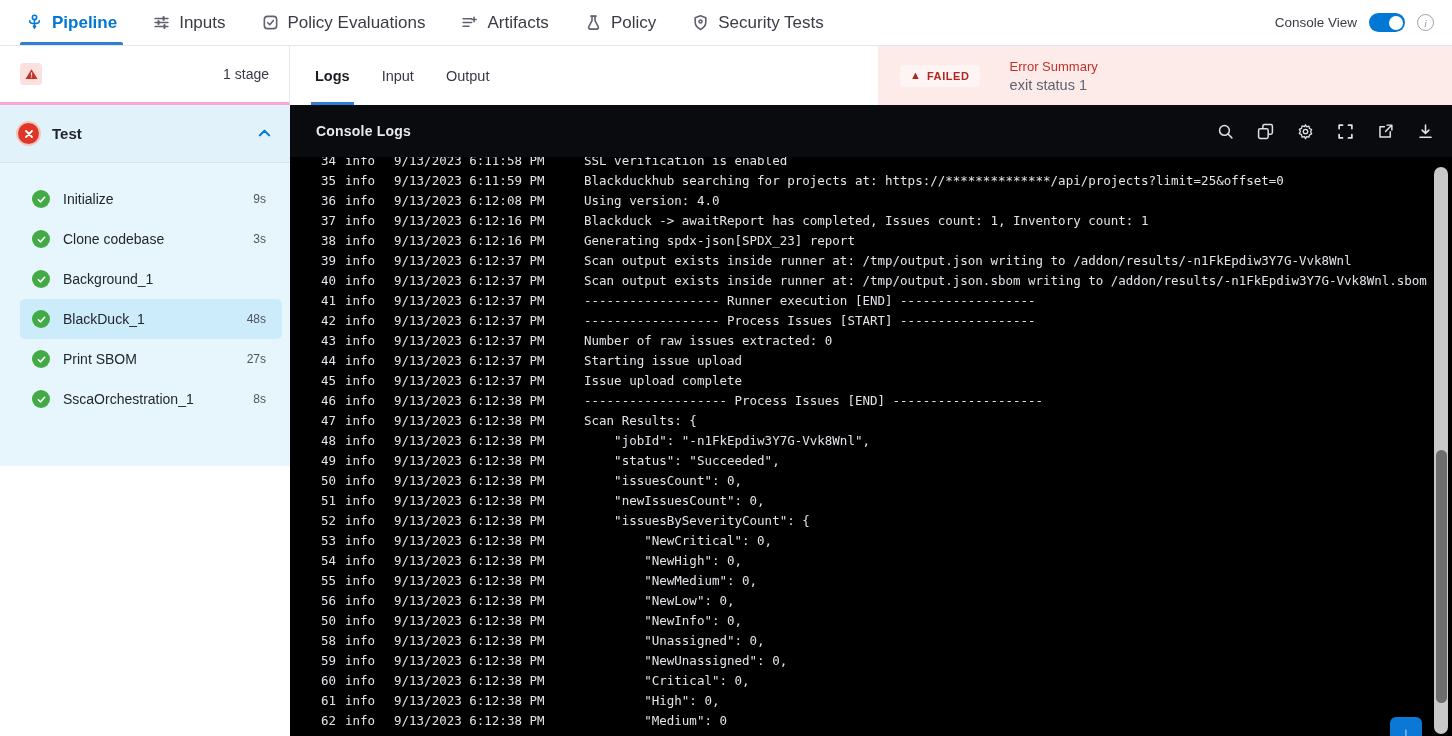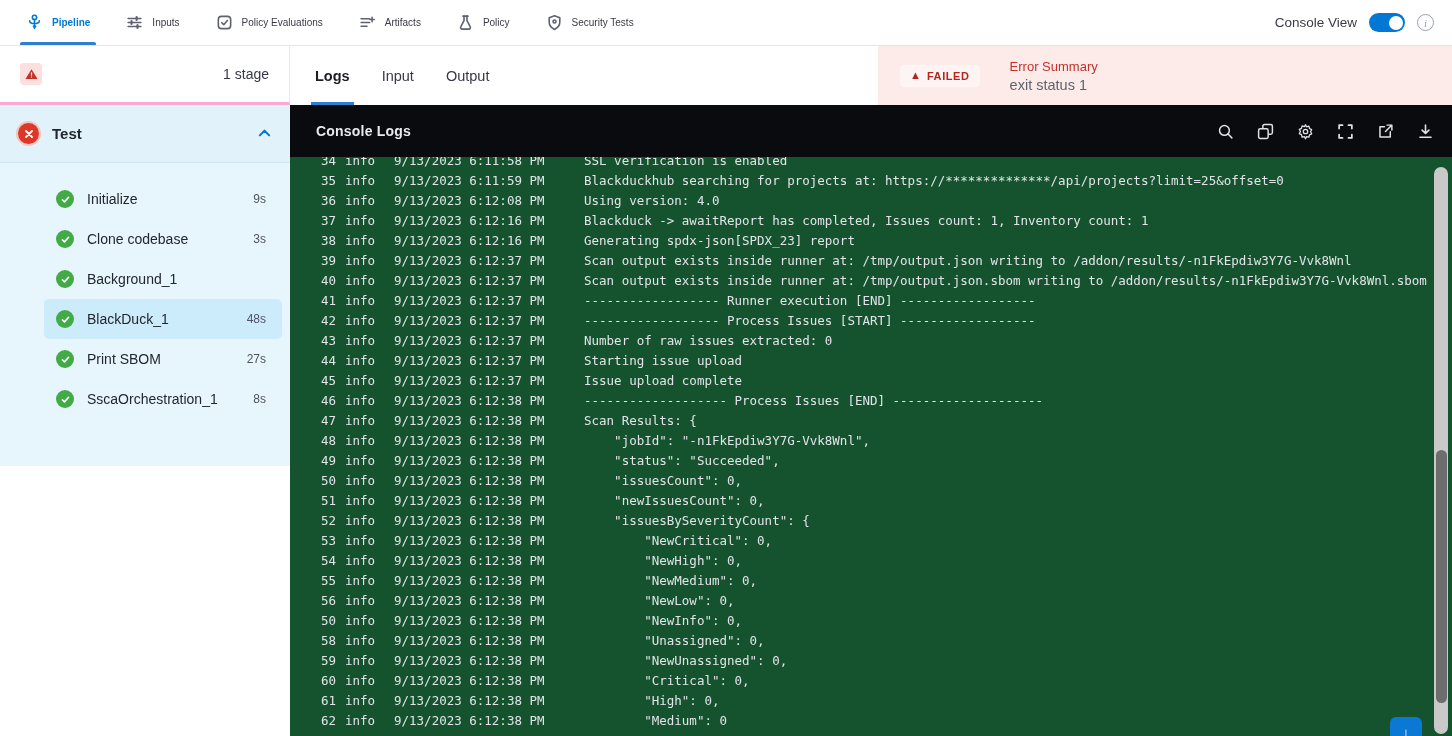--- a/index.html
+++ b/index.html
@@ -5,21 +5,21 @@
   * { margin:0; padding:0; box-sizing:border-box; }
   html,body { width:1452px; height:736px; overflow:hidden; background:#fff;
               font-family:"Liberation Sans", sans-serif; }
   .app { position:relative; width:1452px; height:736px; }
 
   
   .topbar { position:absolute; left:0; top:0; width:1452px; height:46px;
             background:#fff; border-bottom:1px solid #e4e4ec;
             display:flex; align-items:stretch; }
   .nav-tabs { display:flex; align-items:stretch; padding-left:26px; gap:36px; }
-  .nav-tab { display:flex; align-items:center; gap:9px; font-size:10px;
+  .nav-tab { display:flex; align-items:center; gap:9px; font-size:17px;
              color:#3a3b45; cursor:pointer; position:relative; }
   .nav-tab .ico { display:flex; color:#5f6170; }
   .nav-tab.active { color:#0278d5; font-weight:600; }
   .nav-tab.active .ico { color:#0278d5; }
   .nav-tab.active::after { content:""; position:absolute; left:-6px; right:-6px;
              bottom:0; height:3px; background:#2f7fd0; border-radius:2px 2px 0 0; }
   .topbar-right { margin-left:auto; display:flex; align-items:center; gap:12px;
              padding-right:18px; }
   .console-view-label { font-size:13.5px; color:#3a3b45; }
   .toggle { width:36px; height:19px; border-radius:10px; background:#0278d5;
@@ -60,35 +60,35 @@
   .stage-header { position:absolute; left:0; top:105px; width:290px; height:58px;
             background:#e2f2fa; border-bottom:1px solid #cfe5f1;
             display:flex; align-items:center; padding:0 18px; }
   .xcircle { width:21px; height:21px; border-radius:50%; background:#dd3728;
             display:flex; align-items:center; justify-content:center;
             box-shadow:0 0 0 2px #f3c4c0; }
   .stage-name { margin-left:13px; font-size:15px; font-weight:600; color:#22272f; }
   .chev { margin-left:auto; display:flex; }
 
   .steps-panel { position:absolute; left:0; top:163px; width:290px; height:303px;
-            background:#e7f6fc; padding-top:16px;padding-left:24px; }
+            background:#e7f6fc; padding-top:16px; }
   .sidebar-below { position:absolute; left:0; top:466px; width:290px; height:270px; background:#fff; }
   .step-row { height:40px; margin:0 8px 0 20px; display:flex; align-items:center;
             padding:0 16px 0 12px; border-radius:5px; cursor:pointer; }
   .step-row.selected { background:#cdecfb; }
   .st-icon { width:18px; height:18px; border-radius:50%; display:flex;
             align-items:center; justify-content:center; flex:none; }
   .st-icon.success { background:#42ab45; }
   .st-icon.failed { background:#dd3728; }
   .step-label { margin-left:13px; font-size:14px; color:#22272f; }
   .step-dur { margin-left:auto; font-size:12px; color:#4f5264; }
 
   
   .console { position:absolute; left:290px; top:105px; width:1162px; height:631px;
-            background:#14532d; overflow:hidden; }
+            background:#000000; overflow:hidden; }
   .console-header { position:absolute; left:0; top:0; right:0; height:52px;
             display:flex; align-items:center; padding:0 18px 0 26px; background:#0a0b0e; z-index:3; }
   .console-title { font-size:14px; font-weight:700; color:#e8eaed; letter-spacing:.2px; }
   .console-icons { margin-left:auto; display:flex; align-items:center; gap:23px; }
   .cicon { width:17px; height:17px; color:#dfe2e6; display:flex; cursor:pointer; }
 
   .log-viewport { position:absolute; left:0; top:52px; right:0; bottom:0; overflow:hidden; }
   .log-line { display:flex; height:20px; line-height:20px;
             font-family:"DejaVu Sans Mono", monospace; font-size:12.5px; color:#e2e4e9;
             white-space:pre; }

